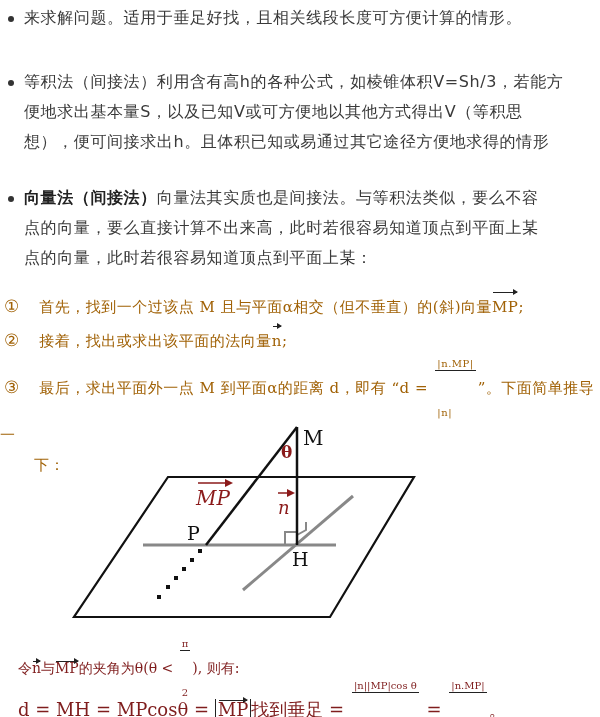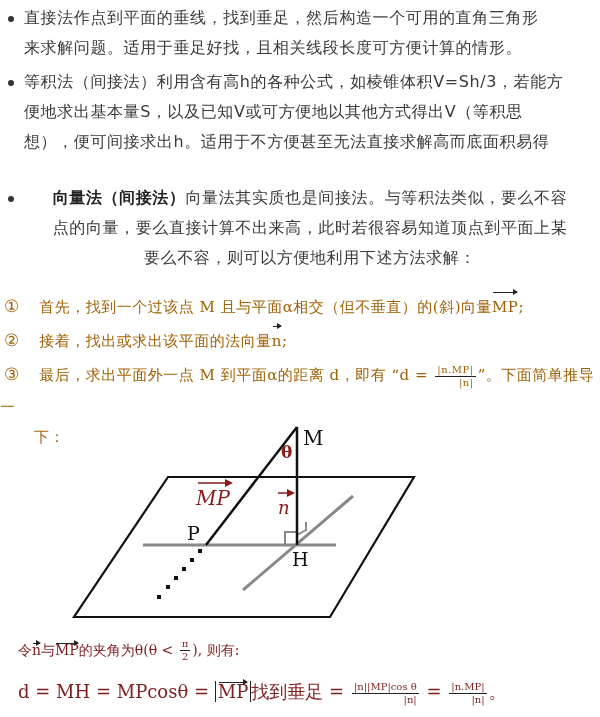--- a/index.html
+++ b/index.html
@@ -34,58 +34,57 @@
     .vec { position: relative; display: inline-block; font-family: "DejaVu Serif", serif; }
     .vec::before {
       content: ""; position: absolute; left: 1px; right: 1px; top: 1px;
       border-top: 1px solid #222;
     }
     .vec::after {
       content: ""; position: absolute; right: 0px; top: -2px;
       border-left: 5px solid #222; border-top: 3px solid transparent; border-bottom: 3px solid transparent;
     }
 
-    .frac { display: inline-flex; flex-direction: column; align-items: flex-end; vertical-align: middle; font-size: 10px; line-height: 12px; margin: 0 2px; }
+    .frac { display: inline-flex; flex-direction: column; align-items: flex-start; vertical-align: middle; font-size: 10px; line-height: 12px; margin: 0 2px; gap: 36px; }
     .frac .num { border-bottom: 1px solid #222; padding: 0 2px; }
     .frac .den { padding: 0 2px; }
 
     .diagram { position: absolute; left: 0; top: 410px; width: 600px; height: 220px; }
 
     .formula-line {
       position: absolute; left: 18px; font-family: "DejaVu Serif", "Liberation Serif", serif;
       color: #7f1d1d; white-space: nowrap;
     }
     .f1 { top: 638px; font-size: 14px; }
     .f2 { top: 680px; font-size: 18px; }
     .abs-bar { display: inline-block; border-left: 1px solid #222; border-right: 1px solid #222; padding: 0 2px; }
   </style>
 </head>
 <body>
 
 <div class="bullet-list">
   <div class="bullet-item" style="top:3px;">
     <span class="bullet-dot"></span>
-    <div>直接法作点到平面的垂线，找到垂足，然后构造一个可用的直角三角形</div>
     <div>来求解问题。适用于垂足好找，且相关线段长度可方便计算的情形。</div>
   </div>
 
   <div class="bullet-item" style="top:67px;">
     <span class="bullet-dot"></span>
     <div>等积法（间接法）利用含有高h的各种公式，如棱锥体积V=Sh/3，若能方</div>
     <div>便地求出基本量S，以及已知V或可方便地以其他方式得出V（等积思</div>
-    <div>想），便可间接求出h。适用于不方便甚至无法直接求解高而底面积易得</div>
+    <div>想），便可间接求出h。且体积已知或易通过其它途径方便地求得的情形</div>
   </div>
 
-  <div class="bullet-item" style="top:183px;text-align:center;">
+  <div class="bullet-item" style="top:183px;">
     <span class="bullet-dot"></span>
     <div>
       <span class="bold">向量法（间接法）</span><span>向量法其实质也是间接法。与等积法类似，要么不容</span>
     </div>
     <div>点的向量，要么直接计算不出来高，此时若很容易知道顶点到平面上某</div>
-    <div>要么不容，则可以方便地利用下述方法求解：</div>
+    <div>点的向量，此时若很容易知道顶点到平面上某：</div>
   </div>
 </div>
 
 <div class="steps">
   <div class="step" style="top:0px;">
     <span class="step-num">①</span>
     <span class="step-body">首先，找到一个过该点 M 且与平面α相交（但不垂直）的(斜)向量</span><span class="vec">MP</span><span>;</span>
   </div>
   <div class="step" style="top:34px;">
     <span class="step-num">②</span>

